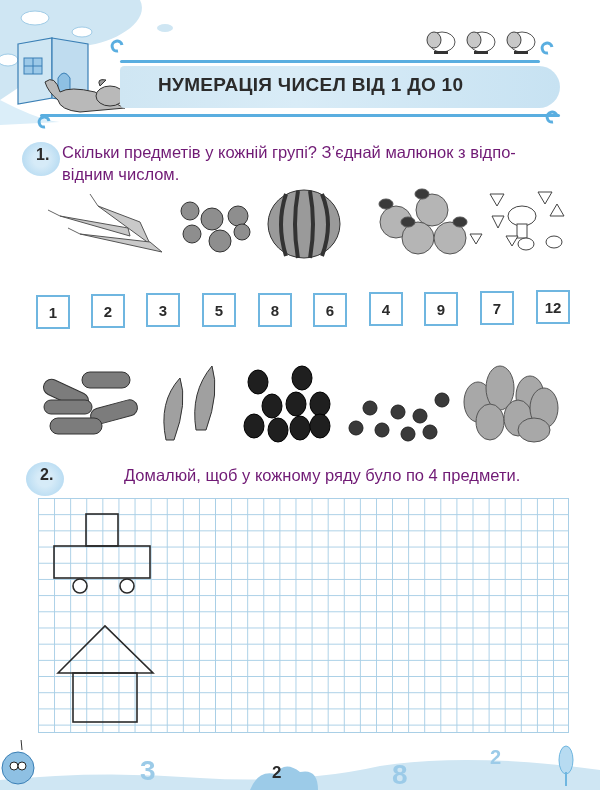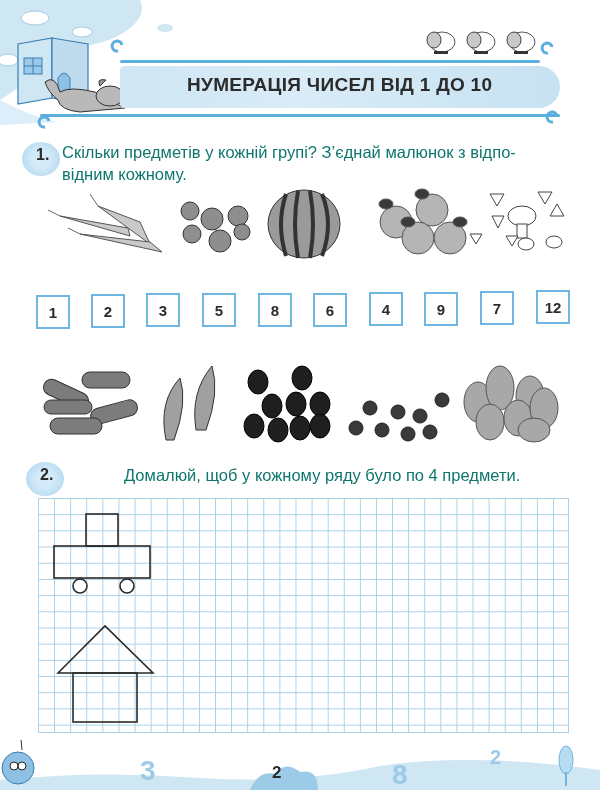--- a/index.html
+++ b/index.html
@@ -12,30 +12,30 @@
   .sky { left: 0; top: 0; width: 600px; height: 130px; }
   .title-band {
     left: 120px; top: 66px; width: 440px; height: 42px;
     background: linear-gradient(90deg, #cfe6f3 0%, #d9ecf7 40%, #c7e2f2 100%);
     border-radius: 6px 30px 30px 6px;
   }
   .title-line-top { left: 120px; top: 60px; width: 420px; height: 3px; background: #5aaee0; border-radius: 2px; }
   .title-line-bot { left: 40px; top: 114px; width: 520px; height: 3px; background: #5aaee0; border-radius: 2px; }
   .page-title {
     left: 158px; top: 74px; font-size: 19px; font-weight: bold; color: #2b2b2b;
-    letter-spacing: 0.3px; white-space: nowrap; margin-left: 29px;
+    letter-spacing: 0.3px; white-space: nowrap;
   }
 
   
   .task-badge {
     width: 38px; height: 34px; border-radius: 50%;
     background: radial-gradient(circle, #d6ebf8 30%, #a9d4ef 100%);
   }
   .task-num { font-size: 16px; font-weight: bold; color: #2b2b2b; }
-  .task-text { font-size: 16.5px; line-height: 22px; color: #0f766e; }
+  .task-text { font-size: 16.5px; line-height: 22px; color: #701a75; }
 
   
   .num-box {
     width: 34px; height: 34px; border: 2px solid #6fb6e0; background: #fff;
     display: flex; align-items: center; justify-content: center;
     font-size: 15px; font-weight: bold; color: #2b2b2b;
   }
 
   
   .grid {
@@ -110,21 +110,21 @@
 </svg>
 
 <div class="abs title-band"></div>
 <div class="abs title-line-top"></div>
 <div class="abs title-line-bot"></div>
 <h1 class="abs page-title">НУМЕРАЦІЯ ЧИСЕЛ ВІД 1 ДО 10</h1>
 
 <div class="abs task-badge" style="left:22px; top:142px;"></div>
 <div class="abs task-num" style="left:36px; top:146px;">1.</div>
 <div class="abs task-text" style="left:62px; top:141px;">Скільки предметів у кожній групі? З’єднай малюнок з відпо-</div>
-<div class="abs task-text" style="left:62px; top:163px;">відним кожному.</div>
+<div class="abs task-text" style="left:62px; top:163px;">відним числом.</div>
 
 <svg class="abs" style="left:30px; top:186px;" width="540" height="74" viewBox="0 0 540 74">
 
   <g fill="#c9c9c9" stroke="#555">
     <path d="M30 30 L100 50 L98 42 Z"></path>
       <path d="M68 20 L120 58 L110 36 Z"></path>
       <path d="M50 48 L132 66 L120 56 Z"></path>
     <path d="M30 30 l-12 -6 M68 20 l-8 -12 M50 48 l-12 -6" stroke="#666"></path>
   </g>
 

